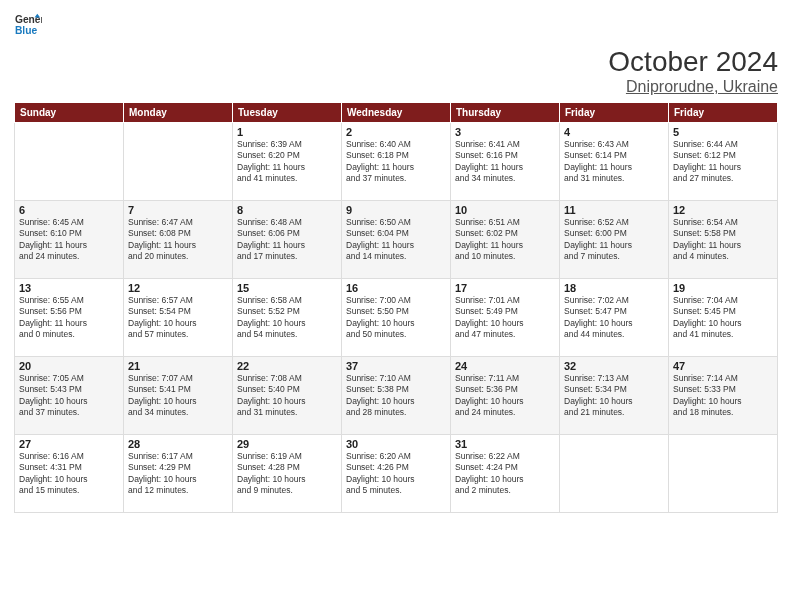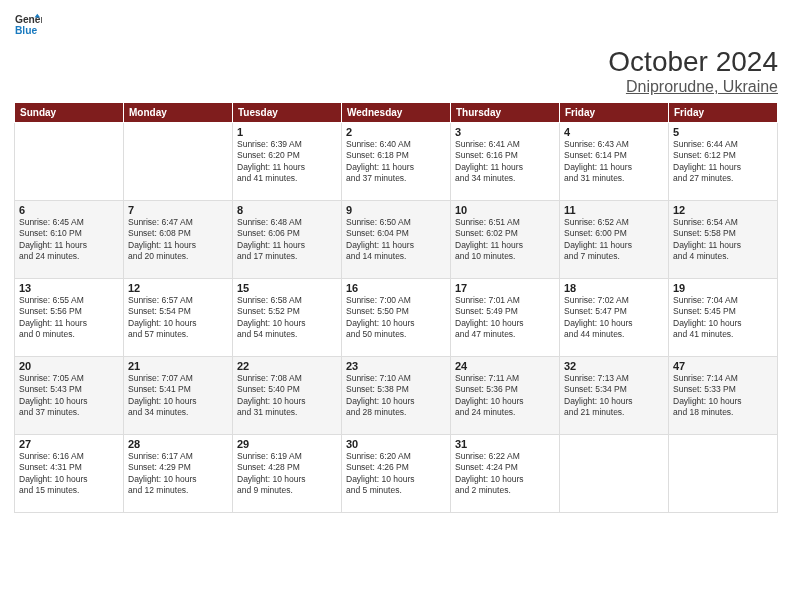--- a/index.html
+++ b/index.html
@@ -208,21 +208,21 @@
           </td>
           <td>
             <span class="day-num">21</span>
             <div class="day-info">Sunrise: 7:07 AM<br>Sunset: 5:41 PM<br>Daylight: 10 hours<br>and 34 minutes.</div>
           </td>
           <td>
             <span class="day-num">22</span>
             <div class="day-info">Sunrise: 7:08 AM<br>Sunset: 5:40 PM<br>Daylight: 10 hours<br>and 31 minutes.</div>
           </td>
           <td>
-            <span class="day-num">23</span>
+            <span class="day-num">37</span>
             <div class="day-info">Sunrise: 7:10 AM<br>Sunset: 5:38 PM<br>Daylight: 10 hours<br>and 28 minutes.</div>
           </td>
           <td>
             <span class="day-num">24</span>
             <div class="day-info">Sunrise: 7:11 AM<br>Sunset: 5:36 PM<br>Daylight: 10 hours<br>and 24 minutes.</div>
           </td>
           <td>
             <span class="day-num">32</span>
             <div class="day-info">Sunrise: 7:13 AM<br>Sunset: 5:34 PM<br>Daylight: 10 hours<br>and 21 minutes.</div>
           </td>

